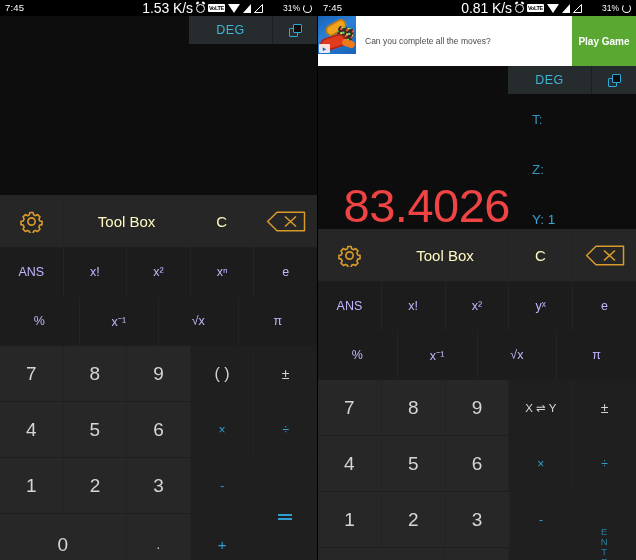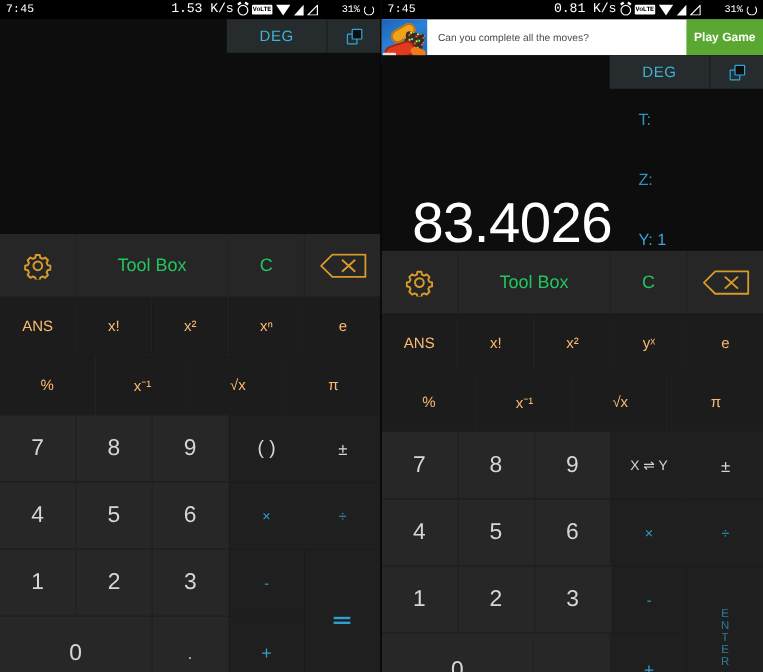--- a/index.html
+++ b/index.html
@@ -9,43 +9,43 @@
     overflow:hidden;
   }
   .wrap{ display:flex; width:636px; height:560px; }
   .panel{ width:318px; height:560px; position:relative; background:#0d0d0d; overflow:hidden; }
   .panel.left{ border-right:1px solid #000; }
 
   
   .statusbar{
     height:16px; background:#000; color:#ffffff;
     display:flex; align-items:flex-end; padding:0 5px;
-    font-size:9.5px; line-height:16px; position:relative;font-family:Liberation Mono, monospace;
+    font-size:9.5px; line-height:16px; position:relative;
   }
   .sb-time{ flex:0 0 auto; letter-spacing:.2px; }
   .sb-right{ margin-left:auto; display:flex; align-items:center; gap:3px; }
-  .sb-speed{ font-size:11px; letter-spacing:-.1px; }
+  .sb-speed{ font-size:14px; letter-spacing:-.1px; }
   .sb-pct{ font-size:8.5px;margin-left:17px; }
   .ic{ display:inline-block; }
   .ic-alarm{ width:9px; height:9px; border:1.2px solid #fff; border-radius:50%; position:relative; }
   .ic-alarm::before,.ic-alarm::after{ content:""; position:absolute; top:-2.5px; width:3px; height:2px;
     background:#fff; transform:rotate(-35deg); left:-0.5px; }
   .ic-alarm::after{ left:5.5px; transform:rotate(35deg); }
   .ic-vol{ background:#fff; color:#000; font-size:5.5px; font-weight:bold; padding:0 1px;
     border-radius:1px; line-height:8px; height:8px; letter-spacing:-.3px; }
   .ic-wifi{ width:0; height:0; border-left:6px solid transparent; border-right:6px solid transparent;
     border-top:9px solid #fff; }
   .ic-sig{ width:0; height:0; border-left:8px solid transparent; border-bottom:9px solid #fff; }
   .ic-tri-out{ width:9px; height:9px; position:relative; }
   .ic-tri-out svg{ display:block; }
   .ic-batt{ width:9px; height:9px; border:1.3px solid #fff; border-radius:50%;
      border-top-color:transparent; }
 
   
-  .adbar{ height:30px; background:#ffffff; display:flex; align-items:stretch;justify-content:flex-end; }
+  .adbar{ height:50px; background:#ffffff; display:flex; align-items:stretch;justify-content:flex-end; }
   .ad-icon{ width:38px; height:38px; flex:0 0 38px; position:relative; overflow:hidden;
      background:linear-gradient(150deg,#1a63b8 0%, #2a7fd4 40%, #1a63b8 100%); }
   .ad-icon .c1{ position:absolute; width:26px;height:13px; background:#e03a1f; border-radius:7px;
      left:2px; top:20px; transform:rotate(-18deg); box-shadow:0 0 0 1.5px #a32614 inset; }
   .ad-icon .c2{ position:absolute; width:22px;height:11px; background:#f2a31c; border-radius:6px;
      left:7px; top:6px; transform:rotate(-30deg); box-shadow:0 0 0 1.5px #b8740c inset; }
   .ad-icon .c3{ position:absolute; width:16px;height:16px; background:#3a2a20; border-radius:3px;
      left:19px; top:11px; transform:rotate(12deg);
      background-image:radial-gradient(#ff4d4d 1px, transparent 1.2px),
                       radial-gradient(#4dff8a 1px, transparent 1.2px),
@@ -72,33 +72,33 @@
   .copy-glyph{ position:relative; width:13px; height:13px; }
   .copy-glyph i{ position:absolute; box-sizing:border-box; border:1.4px solid #2ea8d8; }
   .copy-glyph i.b{ width:9px;height:9px; left:0; top:4px; border-radius:1px; }
   .copy-glyph i.f{ width:9px;height:9px; left:4px; top:0; border-radius:1px; background:#0d0d0d; }
 
   .regs{ position:absolute; right:0; top:28px; width:120px; }
   .reg{ color:#2f93c0; font-size:13.5px; height:50px; display:flex; align-items:center;
      padding-left:16px; }
   .reg.y{ color:#35a6d6; }
   .bignum{ position:absolute; left:0; right:0; bottom:0; padding-right:126px;
-     text-align:right; color:#ffffff; font-size:47px; font-weight:300;
+     text-align:right; color:#ef4444; font-size:47px; font-weight:300;
      line-height:1; letter-spacing:-.5px; }
 
   
   .keypad{ display:flex; flex-direction:column; }
   .krow{ display:flex; }
   .key{ flex:1 1 0; display:flex; align-items:center; justify-content:center;
      color:#c9c9c9; border-right:1px solid #232323; border-bottom:1px solid #1e1e1e;
      position:relative; font-size:14px; }
   .key:last-child{ border-right:none; }
 
-  .row-tools .key{ background:#262626; color:#22c55e; height:100%; font-size:15px; }
-  .row-func .key{ background:#1c1c1c; font-size:12.5px; color:#fdba74; }
+  .row-tools .key{ background:#262626; color:#fef9c3; height:100%; font-size:15px; }
+  .row-func .key{ background:#1c1c1c; font-size:12.5px; color:#c4b5fd; }
   .row-num  .key{ background:#272727; font-size:19px; color:#d6d6d6; font-weight:300; }
   .key.op{ background:#1f1f1f; color:#2e9fd0; font-size:14px; }
   .key.dark{ background:#1f1f1f; }
   .key.wide2{ flex:2 1 0; }
 
   .gear{ width:23px; height:23px; }
   .bsp{ width:40px; height:21px; }
 
   .vert{ writing-mode:vertical-rl; text-orientation:upright; letter-spacing:-1px;
      font-size:9.5px; color:#2e7fa1; }

